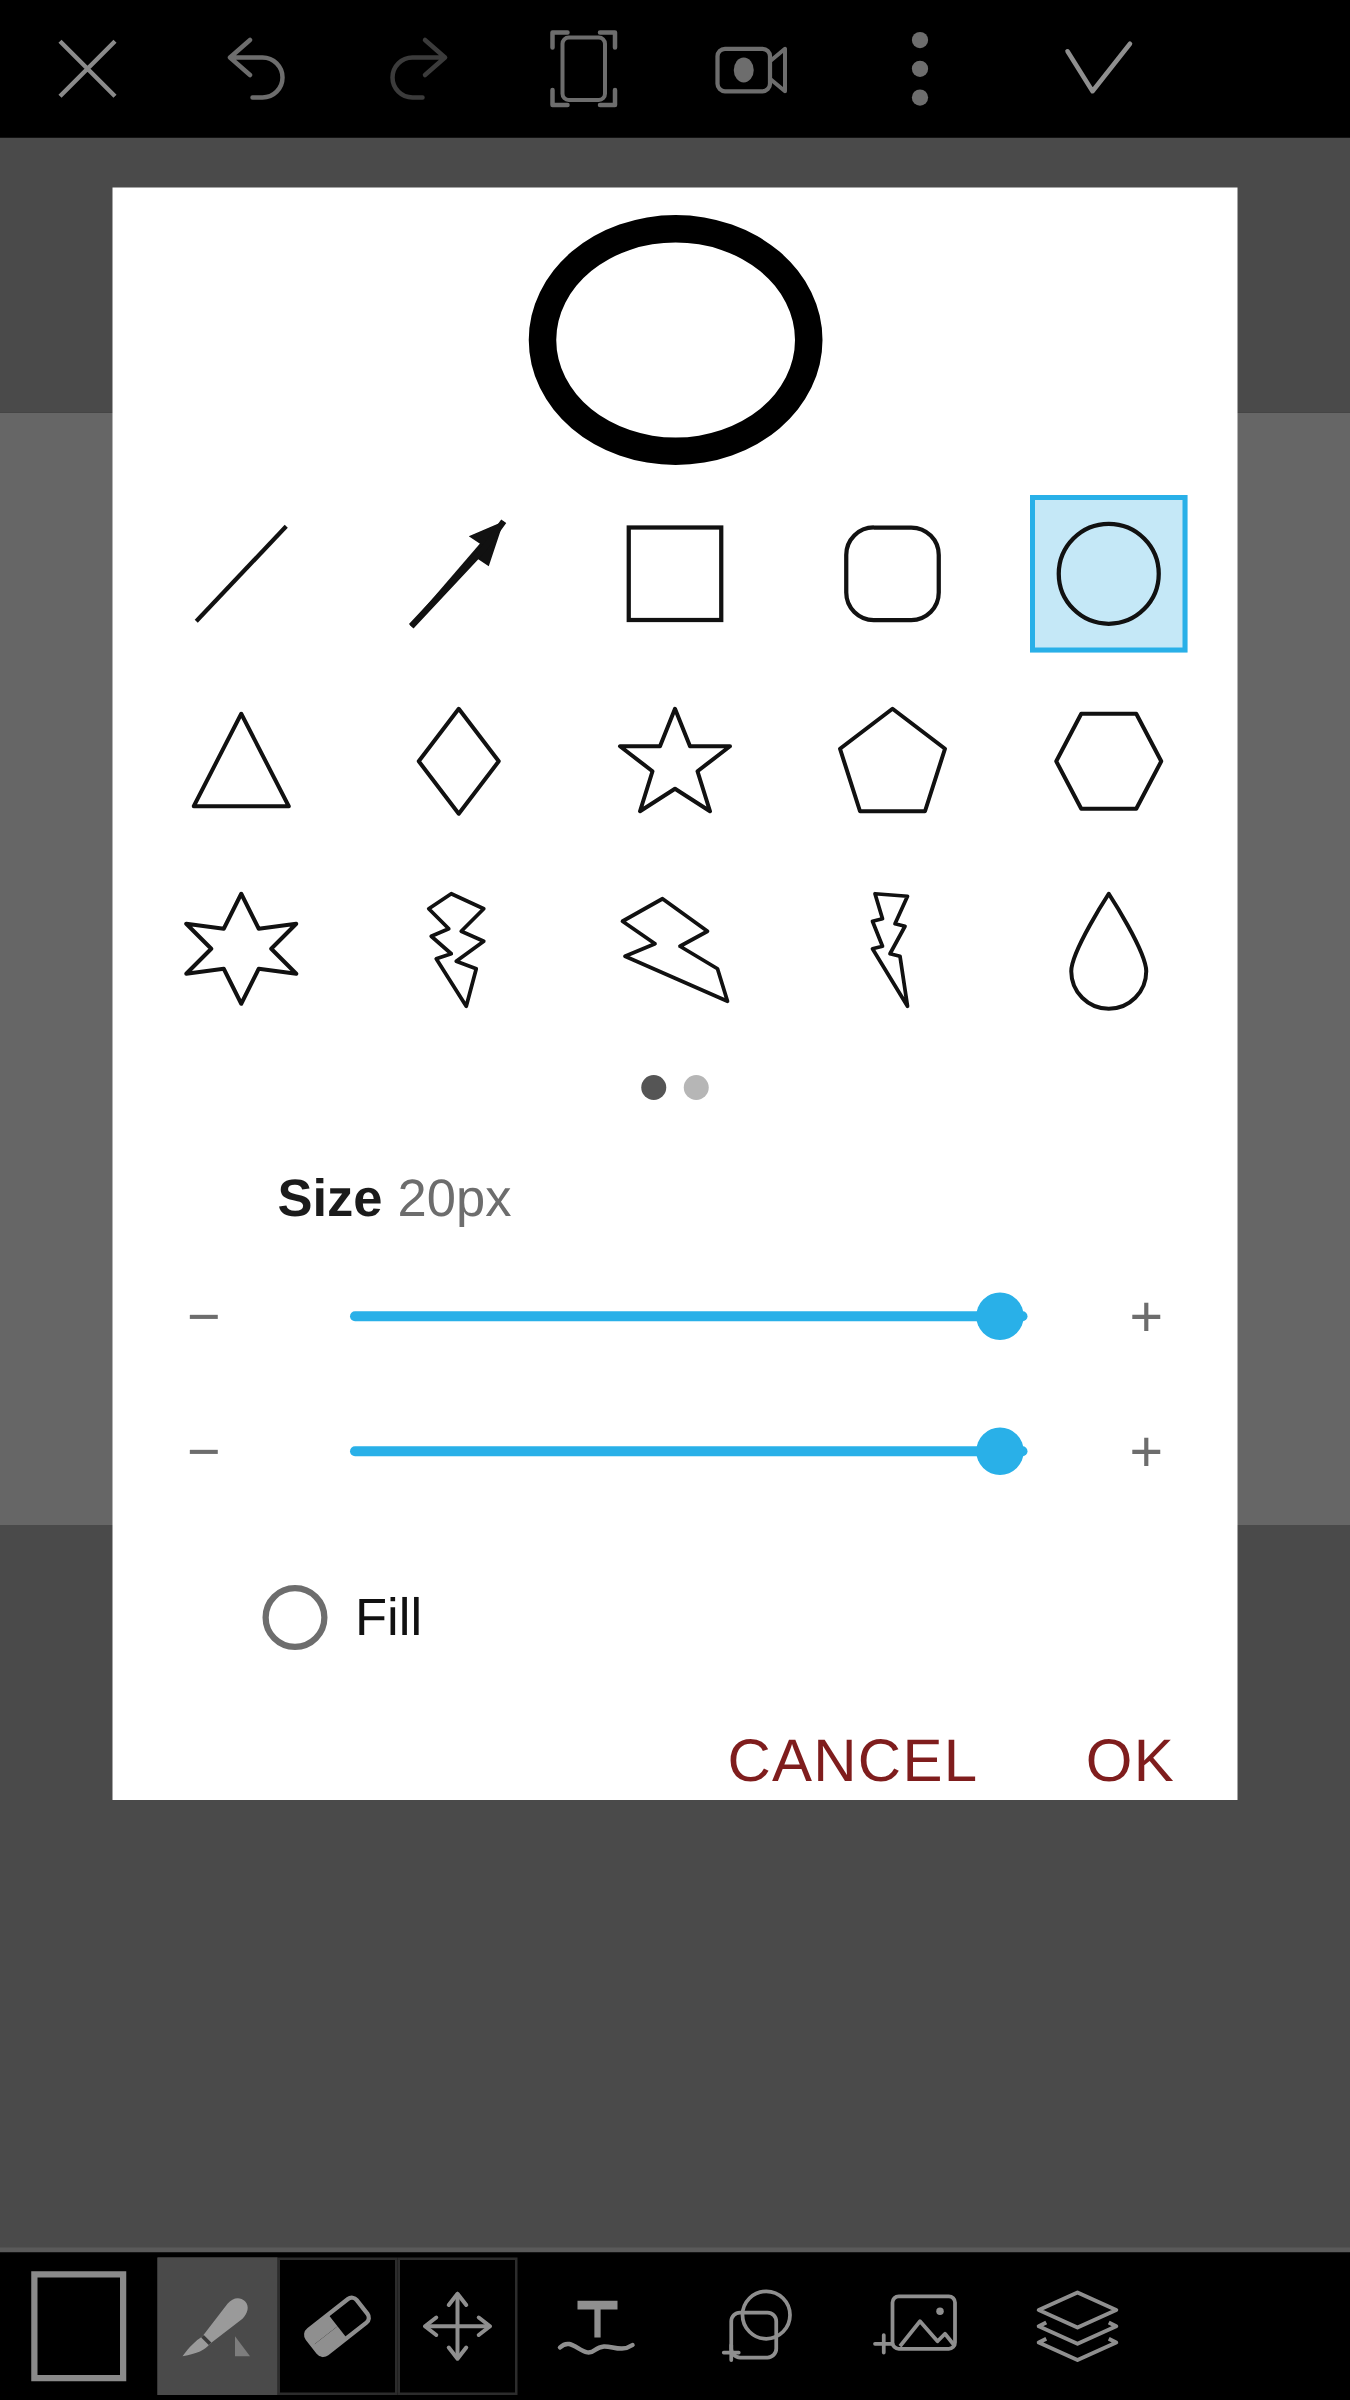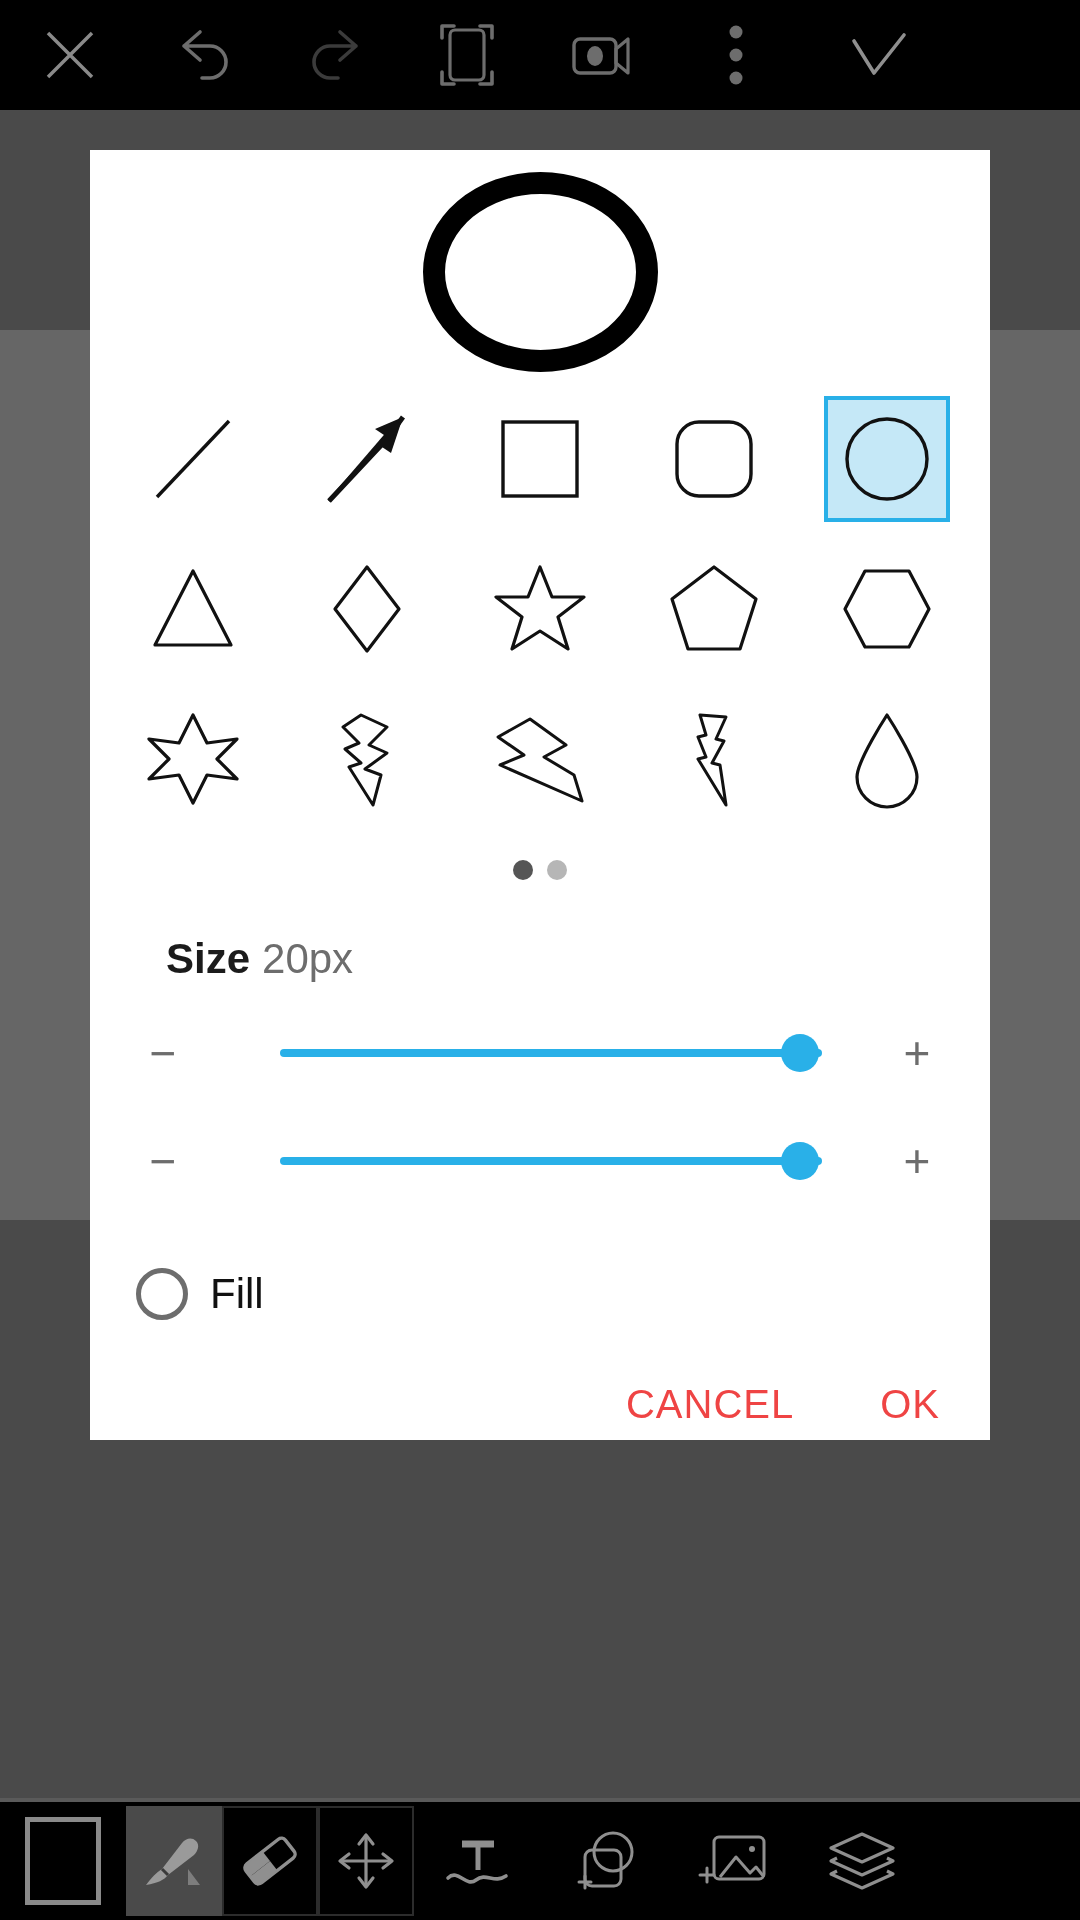--- a/index.html
+++ b/index.html
@@ -71,22 +71,22 @@
     display:flex; justify-content:center; align-items:center; gap:14px;
     height:60px; margin-top:6px;
   }
   .dot { width:20px; height:20px; border-radius:50%; }
   .dot.active   { background:#555555; }
   .dot.inactive { background:#b6b6b6; }
 
   
   .slider-block { padding:0 0 0 0; }
   .slider-label {
-    padding-left:76px; margin-top:38px;
-    font-size:42px; color:#1b1b1b; line-height:1;
+    padding-left:110px; margin-top:38px;
+    font-size:42px; color:#1b1b1b; line-height:1;margin-left:22px;
   }
   .slider-label .lbl { font-weight:bold; }
   .slider-label .val { font-weight:normal; color:#6d6d6d; margin-left:12px; }
 
   .slider-row {
     display:flex; align-items:center; margin-top:38px;
     padding:0 38px 0 38px;
   }
   .sl-btn {
     width:70px; height:70px; display:flex; align-items:center; justify-content:center;
@@ -100,39 +100,39 @@
     position:absolute; left:60px; right:38px; height:8px;
     background:#29b0e8; border-radius:4px;
   }
   .sl-thumb {
     position:absolute; width:38px; height:38px; border-radius:50%;
     background:#29b0e8; top:50%; transform:translate(-50%,-50%);
   }
 
   
   .radio-row {
-    display:flex; align-items:center; margin-top:72px; padding-left:46px;
+    display:flex; align-items:center; margin-top:72px; padding-left:120px;
   }
   .radio-item { display:flex; align-items:center; margin-right:78px; }
   .radio-ring {
     width:52px; height:52px; border-radius:50%;
     border:5px solid #6d6d6d; box-sizing:border-box;
     display:flex; align-items:center; justify-content:center;
   }
   .radio-ring.on { border-color:#29b0e8; }
   .radio-dot { width:26px; height:26px; border-radius:50%; background:#29b0e8; }
   .radio-text { font-size:42px; color:#111; margin-left:22px; }
 
   
   .actions {
     display:flex; justify-content:flex-end; align-items:center;
     margin-top:62px; padding-right:50px; gap:86px;
   }
   .action-btn {
-    font-size:40px; color:#ef4444; letter-spacing:1px;
+    font-size:48px; color:#7f1d1d; letter-spacing:1px;
     background:none; border:none; font-family:inherit; cursor:pointer;
   }
 
   
   .bottombar {
     position:absolute; bottom:0; left:0; width:1080px; height:118px;
     background:#000; display:flex; align-items:center;
   }
   .bb-slot {
     flex:0 0 auto; height:118px; display:flex; align-items:center; justify-content:center;

